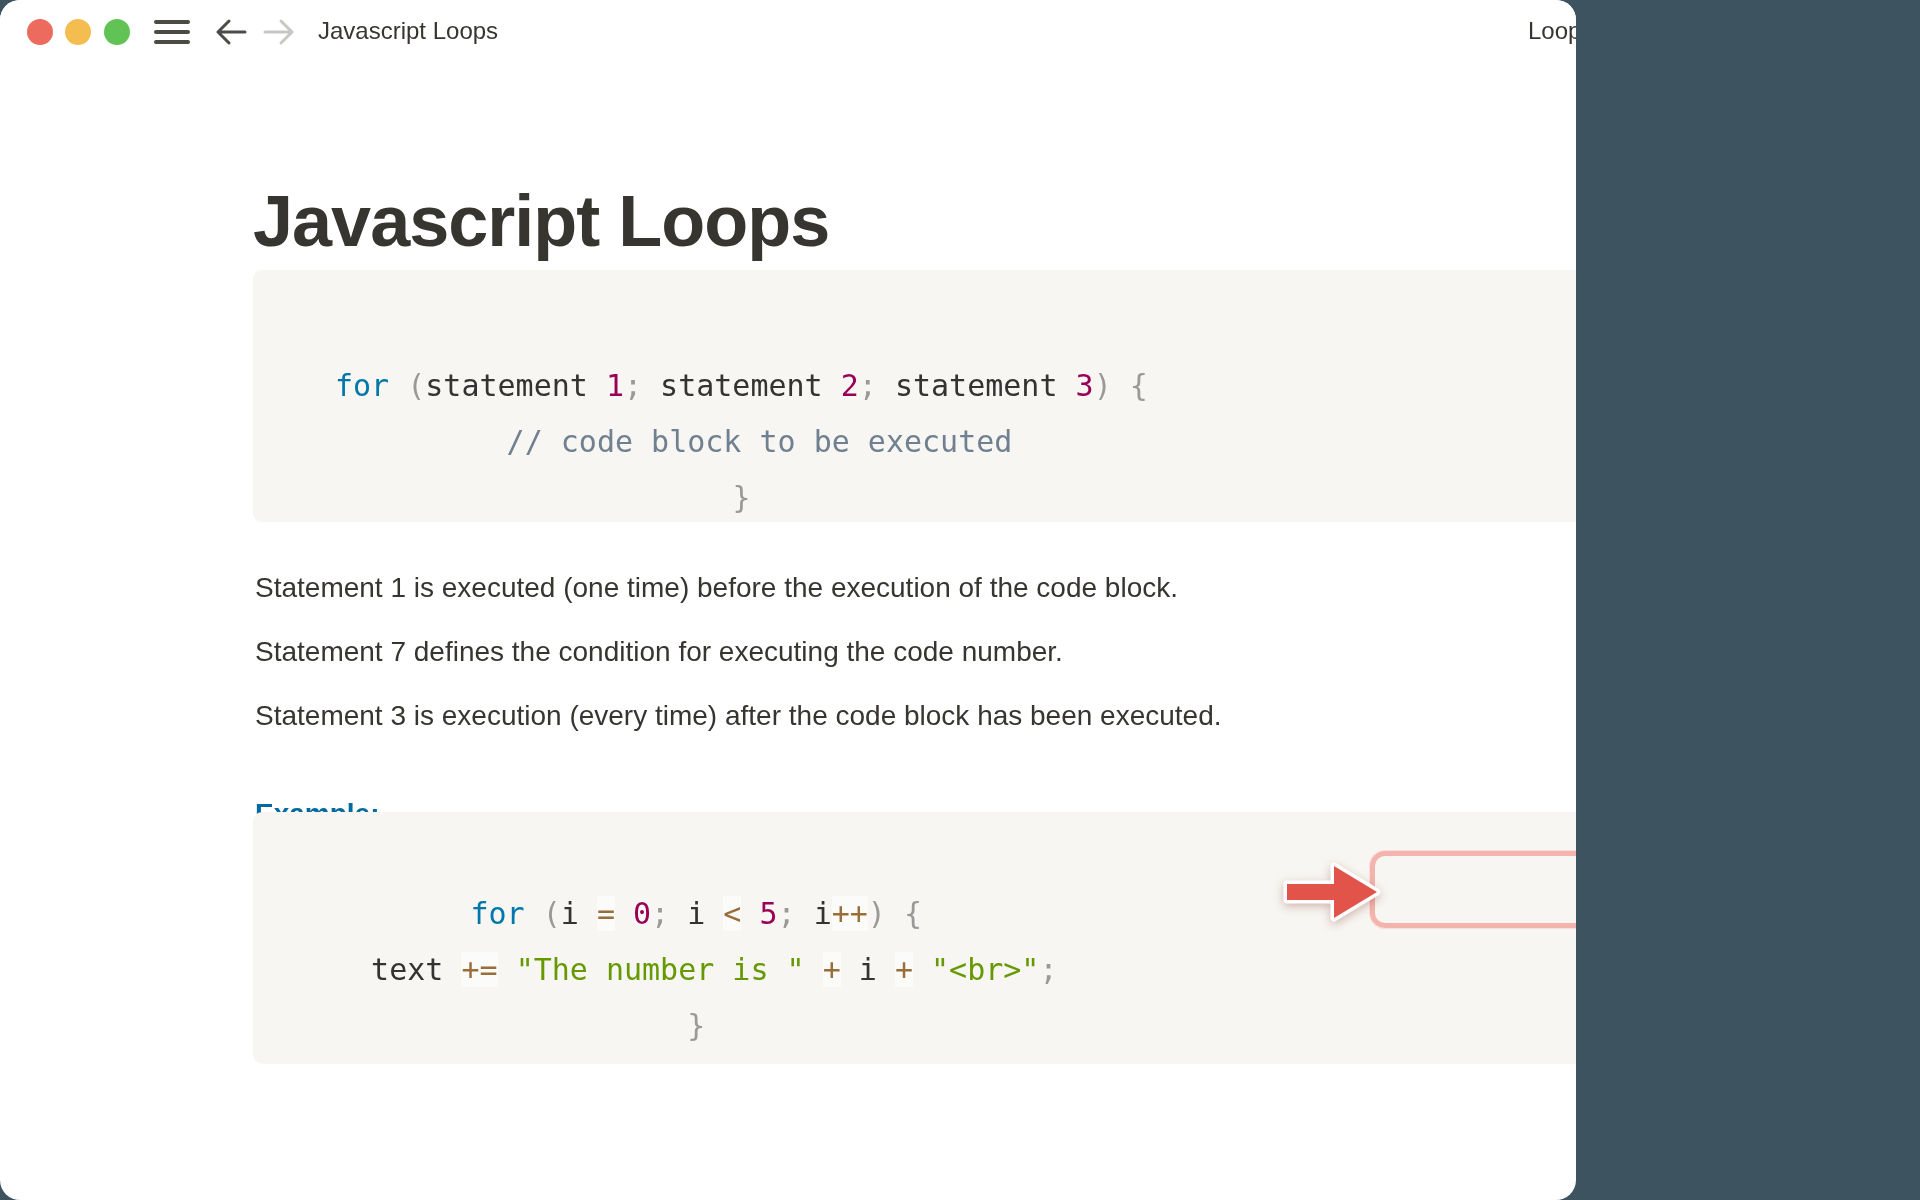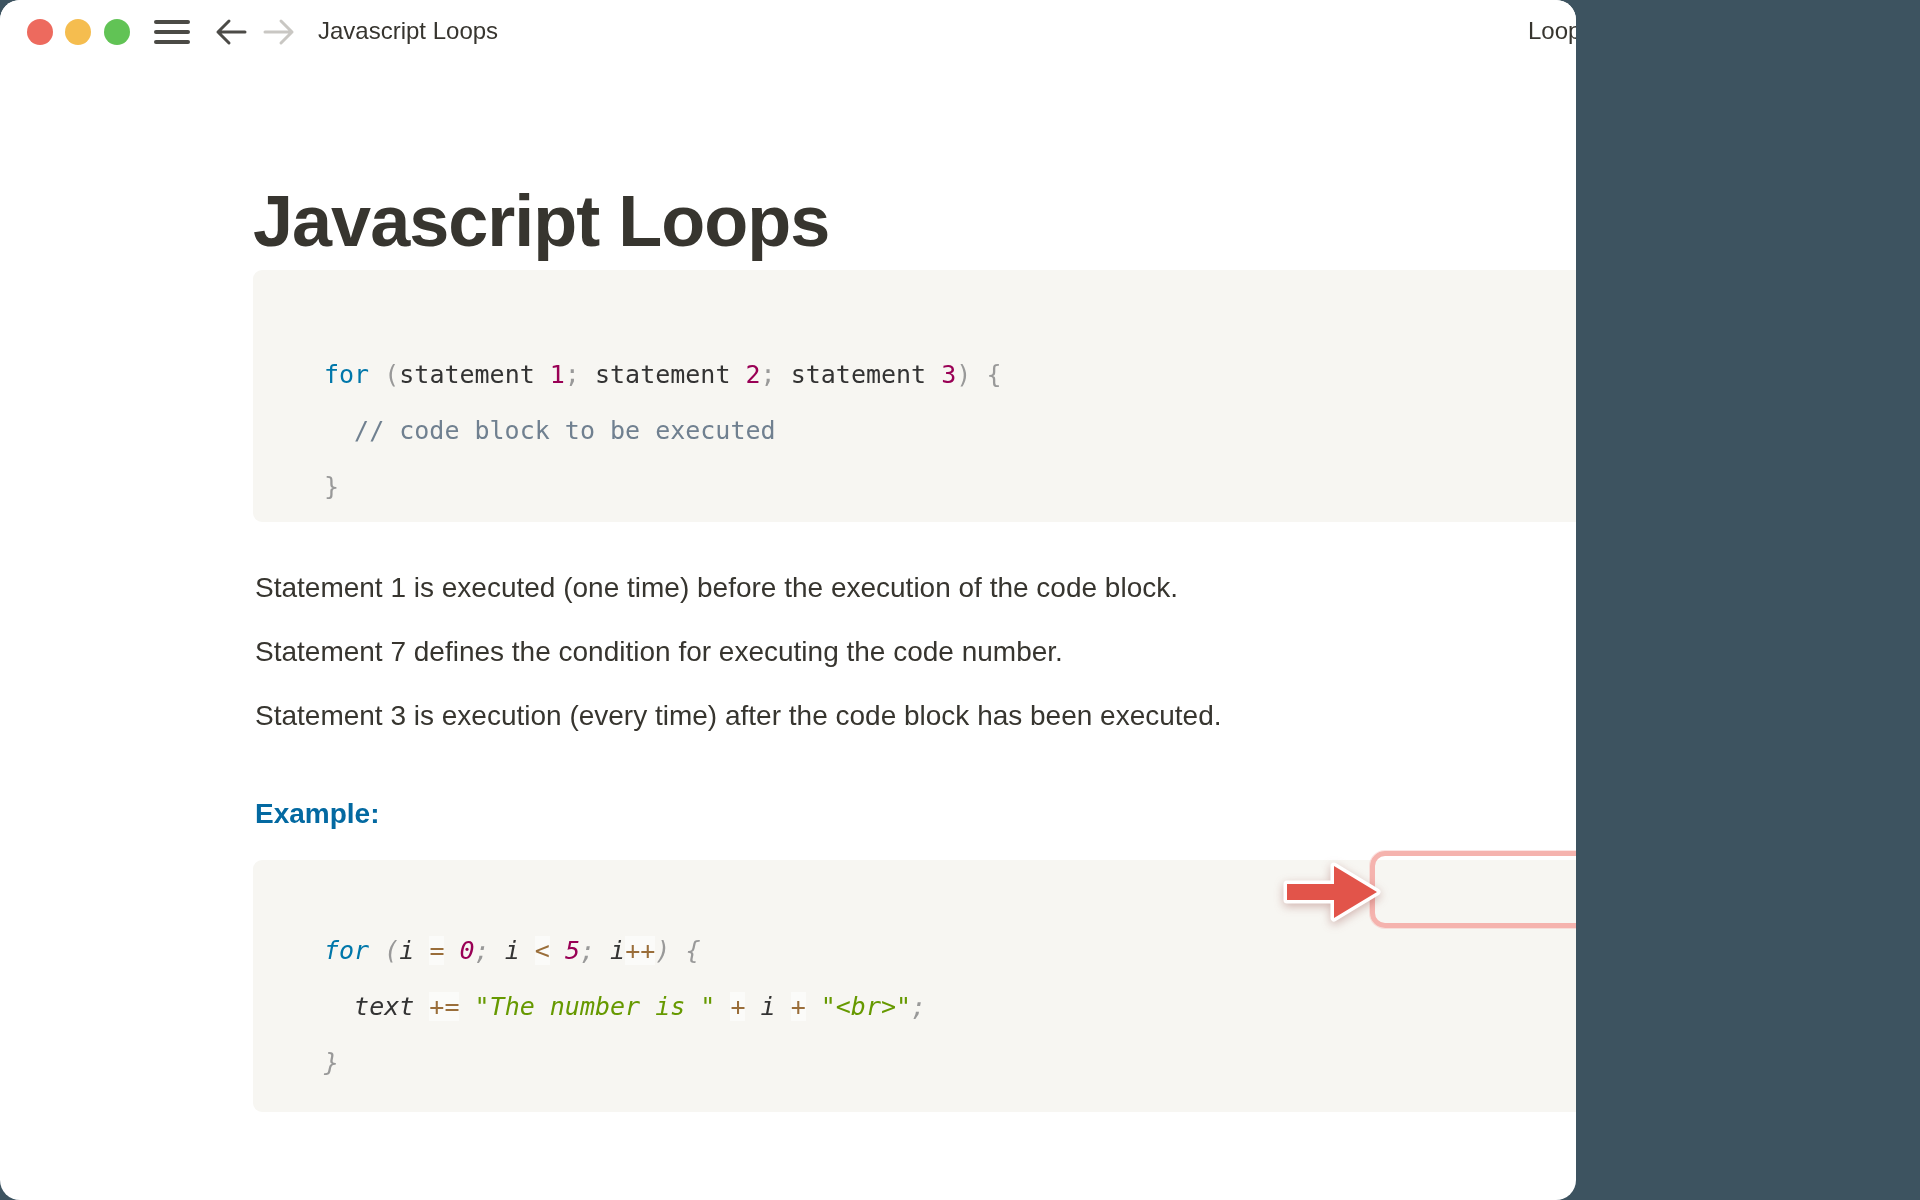--- a/index.html
+++ b/index.html
@@ -38,26 +38,27 @@
   
   .page-title{
     position:absolute;left:253px;top:134px;
     font-size:72px;line-height:78px;font-weight:700;color:#37352f;letter-spacing:-1px;
   }
   .codeblock{
     position:absolute;left:253px;width:1415px;
     background:#f7f6f2;border-radius:9px;
   }
   .cb1{top:270px;height:252px;}
-  .cb2{top:860px;height:252px;font-style:italic;}
+  .cb2{top:812px;height:252px;}
   pre.code{
-    margin:5px;position:absolute;left:66px;top:0;
+    margin:16px;position:absolute;left:66px;top:0;
     font-family:"DejaVu Sans Mono", monospace;
-    font-size:25px;line-height:56px;color:#333;
+    font-size:30px;line-height:56px;color:#333;
     white-space:pre;
+    text-align:center;
   }
   .cb1 pre.code{top:72px;}
   .cb2 pre.code{top:58px;}
   .tok-kw{color:#0077aa;}
   .tok-pu{color:#999999;}
   .tok-nu{color:#990055;}
   .tok-st{color:#669900;}
   .tok-co{color:#708090;}
   .tok-pl{color:#333333;}
   .tok-op{color:#9a6e3a;background:rgba(255,255,255,0.55);}

